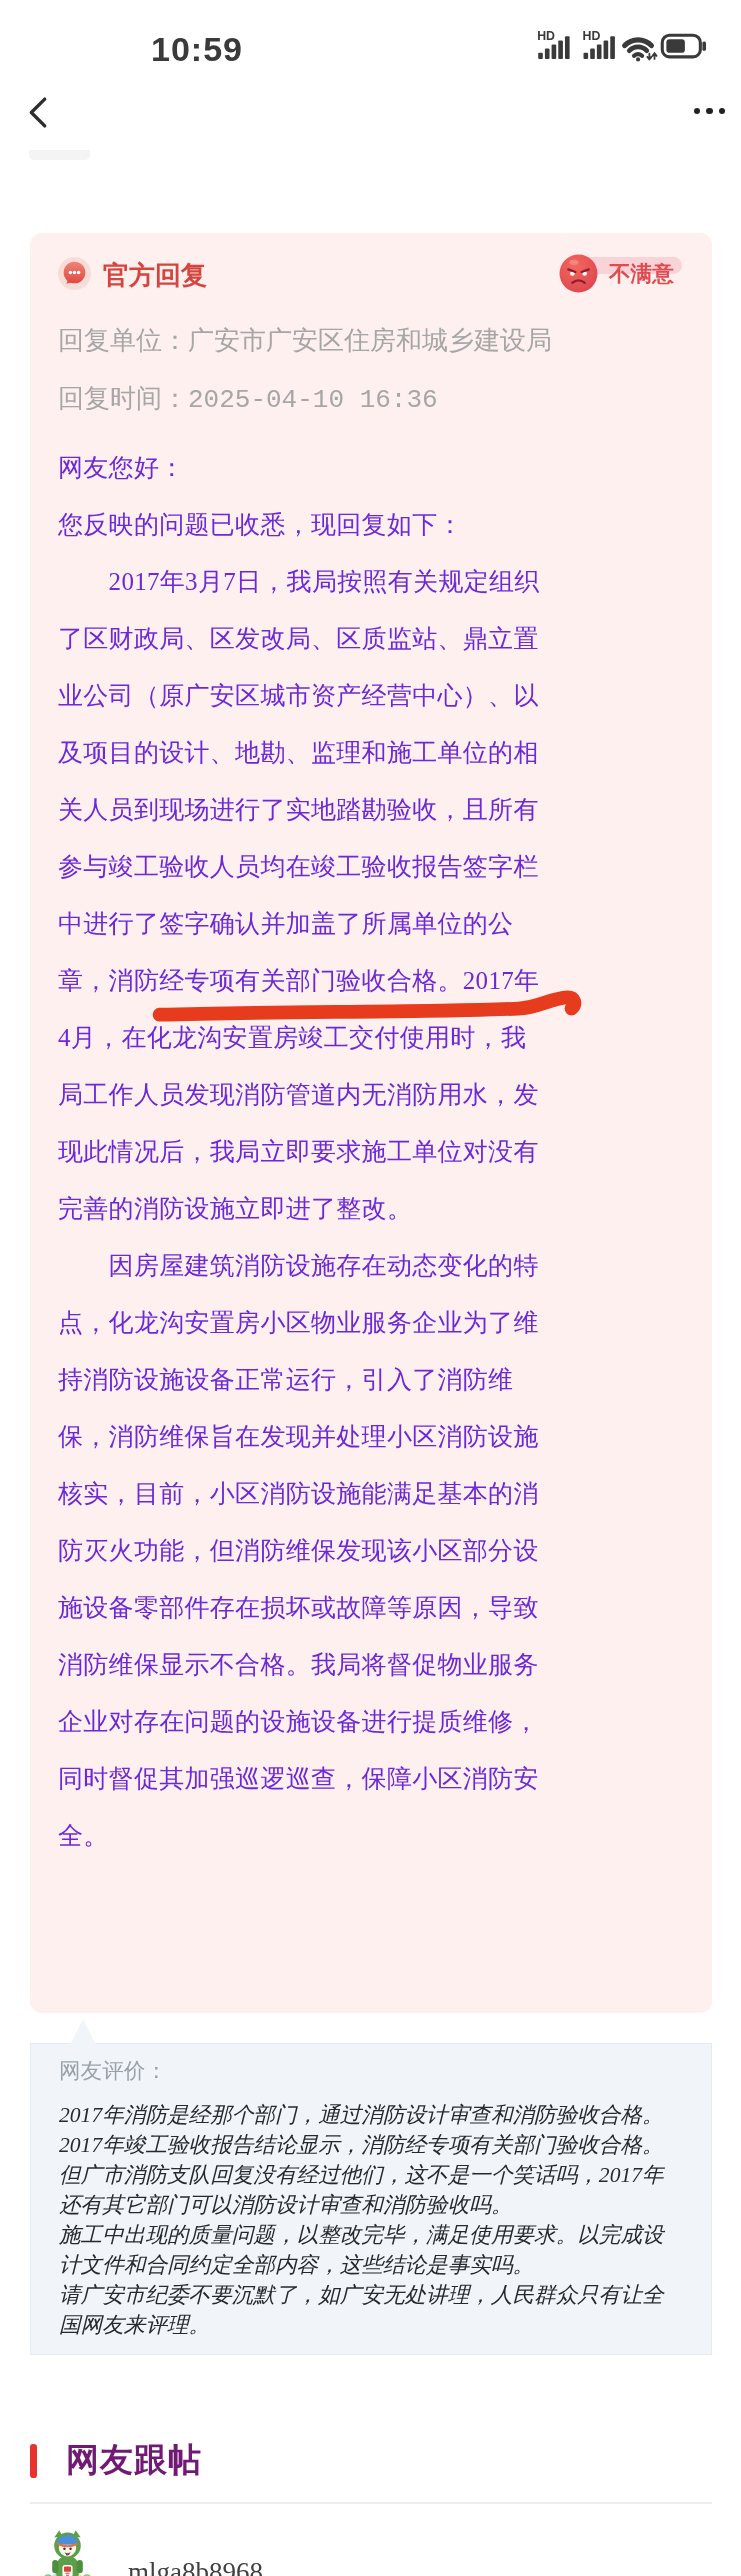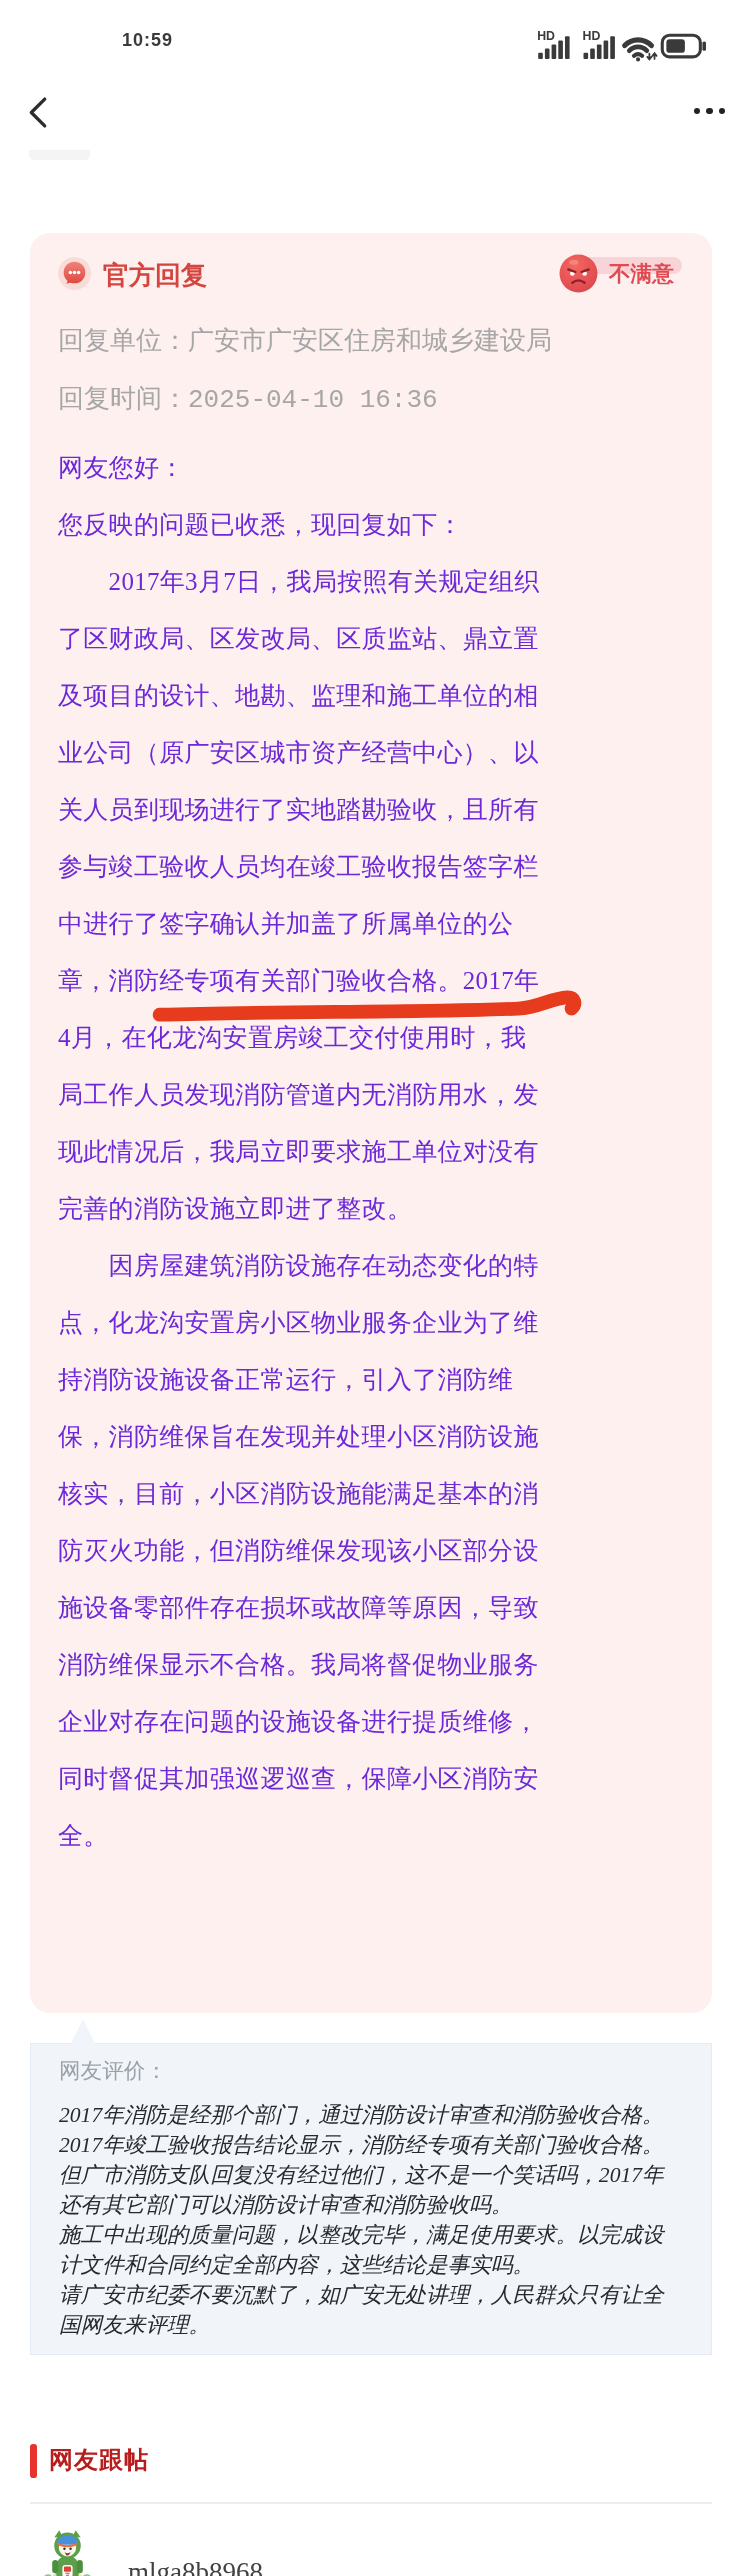--- a/index.html
+++ b/index.html
@@ -2,32 +2,32 @@
 <html style="font-size:8.2px"><head>
 <meta charset="utf-8">
 <style>
   html,body{margin:0;padding:0;background:#fff;}
   .screen{position:relative;width:742px;height:2836px;background:#ffffff;overflow:hidden;
           font-family:"Liberation Serif","DejaVu Serif",serif;color:#161616;}
   .sans{font-family:"Liberation Sans","DejaVu Sans",sans-serif;}
   .abs{position:absolute;}
 
   
-  .time{left:122px;top:30px;font-size:18px;font-weight:600;color:#3a3a3a;letter-spacing:1px;}
+  .time{left:151px;top:30px;font-size:34px;font-weight:600;color:#3a3a3a;letter-spacing:1px;}
   .status-icons{left:531px;top:27px;width:175px;height:35px;}
 
   
   .nav-back{left:26px;top:96px;width:23px;height:33px;cursor:pointer;}
   .nav-more{left:694px;top:108px;display:flex;gap:6.2px;cursor:pointer;}
   .nav-more i{width:6.2px;height:6.2px;border-radius:50%;background:#222;}
 
   .scroll-remnant{left:29px;top:150px;width:61px;height:10.3px;background:#f4f4f4;border-radius:0 0 5.2px 5.2px;}
 
   
-  .reply-card{left:30px;top:233px;width:682px;height:1780px;background:#fdf0ee;border-radius:20px;}
+  .reply-card{left:30px;top:233px;width:682px;height:1780px;background:#fdf0ee;border-radius:12px;}
   .hdr-icon{left:28px;top:24px;width:33px;height:33px;}
   .card-title{left:73px;top:27px;font-size:26px;font-weight:600;color:#d5453f;line-height:31px;}
   .sat-pill{left:543px;top:24px;width:109px;height:17px;border-radius:17px;background:#f8d3d7;}
   .sat-pill span{display:block;padding-left:36px;line-height:34px;font-size:21.6px;color:#e04a50;font-weight:600;}
   .sat-face{left:528px;top:19.6px;width:41px;height:41px;}
   .meta-line{left:28px;top:93px;font-size:26px;line-height:32px;color:#a6a6a6;font-family:Liberation Mono, monospace;}
   .meta-line.t2{top:151px;}
   .body-text{left:28px;top:206px;width:631px;}
   .body-text .line{font-size:25px;line-height:57px;height:57px;color:#6d28d9;white-space:pre-wrap;letter-spacing:0.3px;}
   .marker-underline{left:88px;top:746px;width:464px;height:49px;}
@@ -35,21 +35,21 @@
   
   .eval-bubble{left:30px;top:2043px;width:682px;height:312px;background:#f1f5f9;border:0.5px solid #e5ebf2;border-radius:0;box-sizing:border-box;}
   .eval-bubble::before{content:"";position:absolute;left:39px;top:-25px;border-left:13px solid transparent;
      border-right:13px solid transparent;border-bottom:26px solid #f1f5f9;}
   .eval-label{left:28px;top:13.4px;font-size:21.6px;color:#99a1ab;line-height:29px;}
   .eval-lines{left:28px;top:56px;width:631px;}
   .eval-lines .eline{font-size:21.6px;line-height:30px;height:30px;color:#262a2e;white-space:pre-wrap;font-style:italic;}
 
   
   .sec-bar{left:30px;top:2444px;width:6.7px;height:34px;border-radius:3.1px;background:#e7322e;}
-  .sec-title{left:49px;top:2441px;font-size:24px;font-weight:700;color:#b91c1c;letter-spacing:1px;line-height:39px;}
+  .sec-title{left:66px;top:2441px;font-size:33px;font-weight:700;color:#701a75;letter-spacing:1px;line-height:39px;}
   .divider{left:30px;top:2502px;width:682px;height:1.5px;background:#ededed;}
   .avatar{left:43px;top:2527px;width:49px;height:69px;}
   .username{left:128px;top:2527px;font-size:27px;color:#414141;line-height:32px;margin-top:29px;}
 </style>
 </head>
 <body>
 
 <div class="screen">
 
   <div class="abs time sans">10:59</div>
@@ -133,22 +133,22 @@
     </svg>
 
     <div class="abs meta-line"><span>回复单位：</span><span>广安市广安区住房和城乡建设局</span></div>
     <div class="abs meta-line t2"><span>回复时间：</span><span>2025-04-10 16:36</span></div>
 
     <div class="abs body-text">
         <div class="line">网友您好：</div>
         <div class="line">您反映的问题已收悉，现回复如下：</div>
         <div class="line">　　2017年3月7日，我局按照有关规定组织</div>
         <div class="line">了区财政局、区发改局、区质监站、鼎立置</div>
+        <div class="line">业公司（原广安区城市资产经营中心）、以</div>
         <div class="line">及项目的设计、地勘、监理和施工单位的相</div>
-        <div class="line">业公司（原广安区城市资产经营中心）、以</div>
         <div class="line">关人员到现场进行了实地踏勘验收，且所有</div>
         <div class="line">参与竣工验收人员均在竣工验收报告签字栏</div>
         <div class="line">中进行了签字确认并加盖了所属单位的公</div>
         <div class="line">章，消防经专项有关部门验收合格。2017年</div>
         <div class="line">4月，在化龙沟安置房竣工交付使用时，我</div>
         <div class="line">局工作人员发现消防管道内无消防用水，发</div>
         <div class="line">现此情况后，我局立即要求施工单位对没有</div>
         <div class="line">完善的消防设施立即进了整改。</div>
         <div class="line">　　因房屋建筑消防设施存在动态变化的特</div>
         <div class="line">点，化龙沟安置房小区物业服务企业为了维</div>

